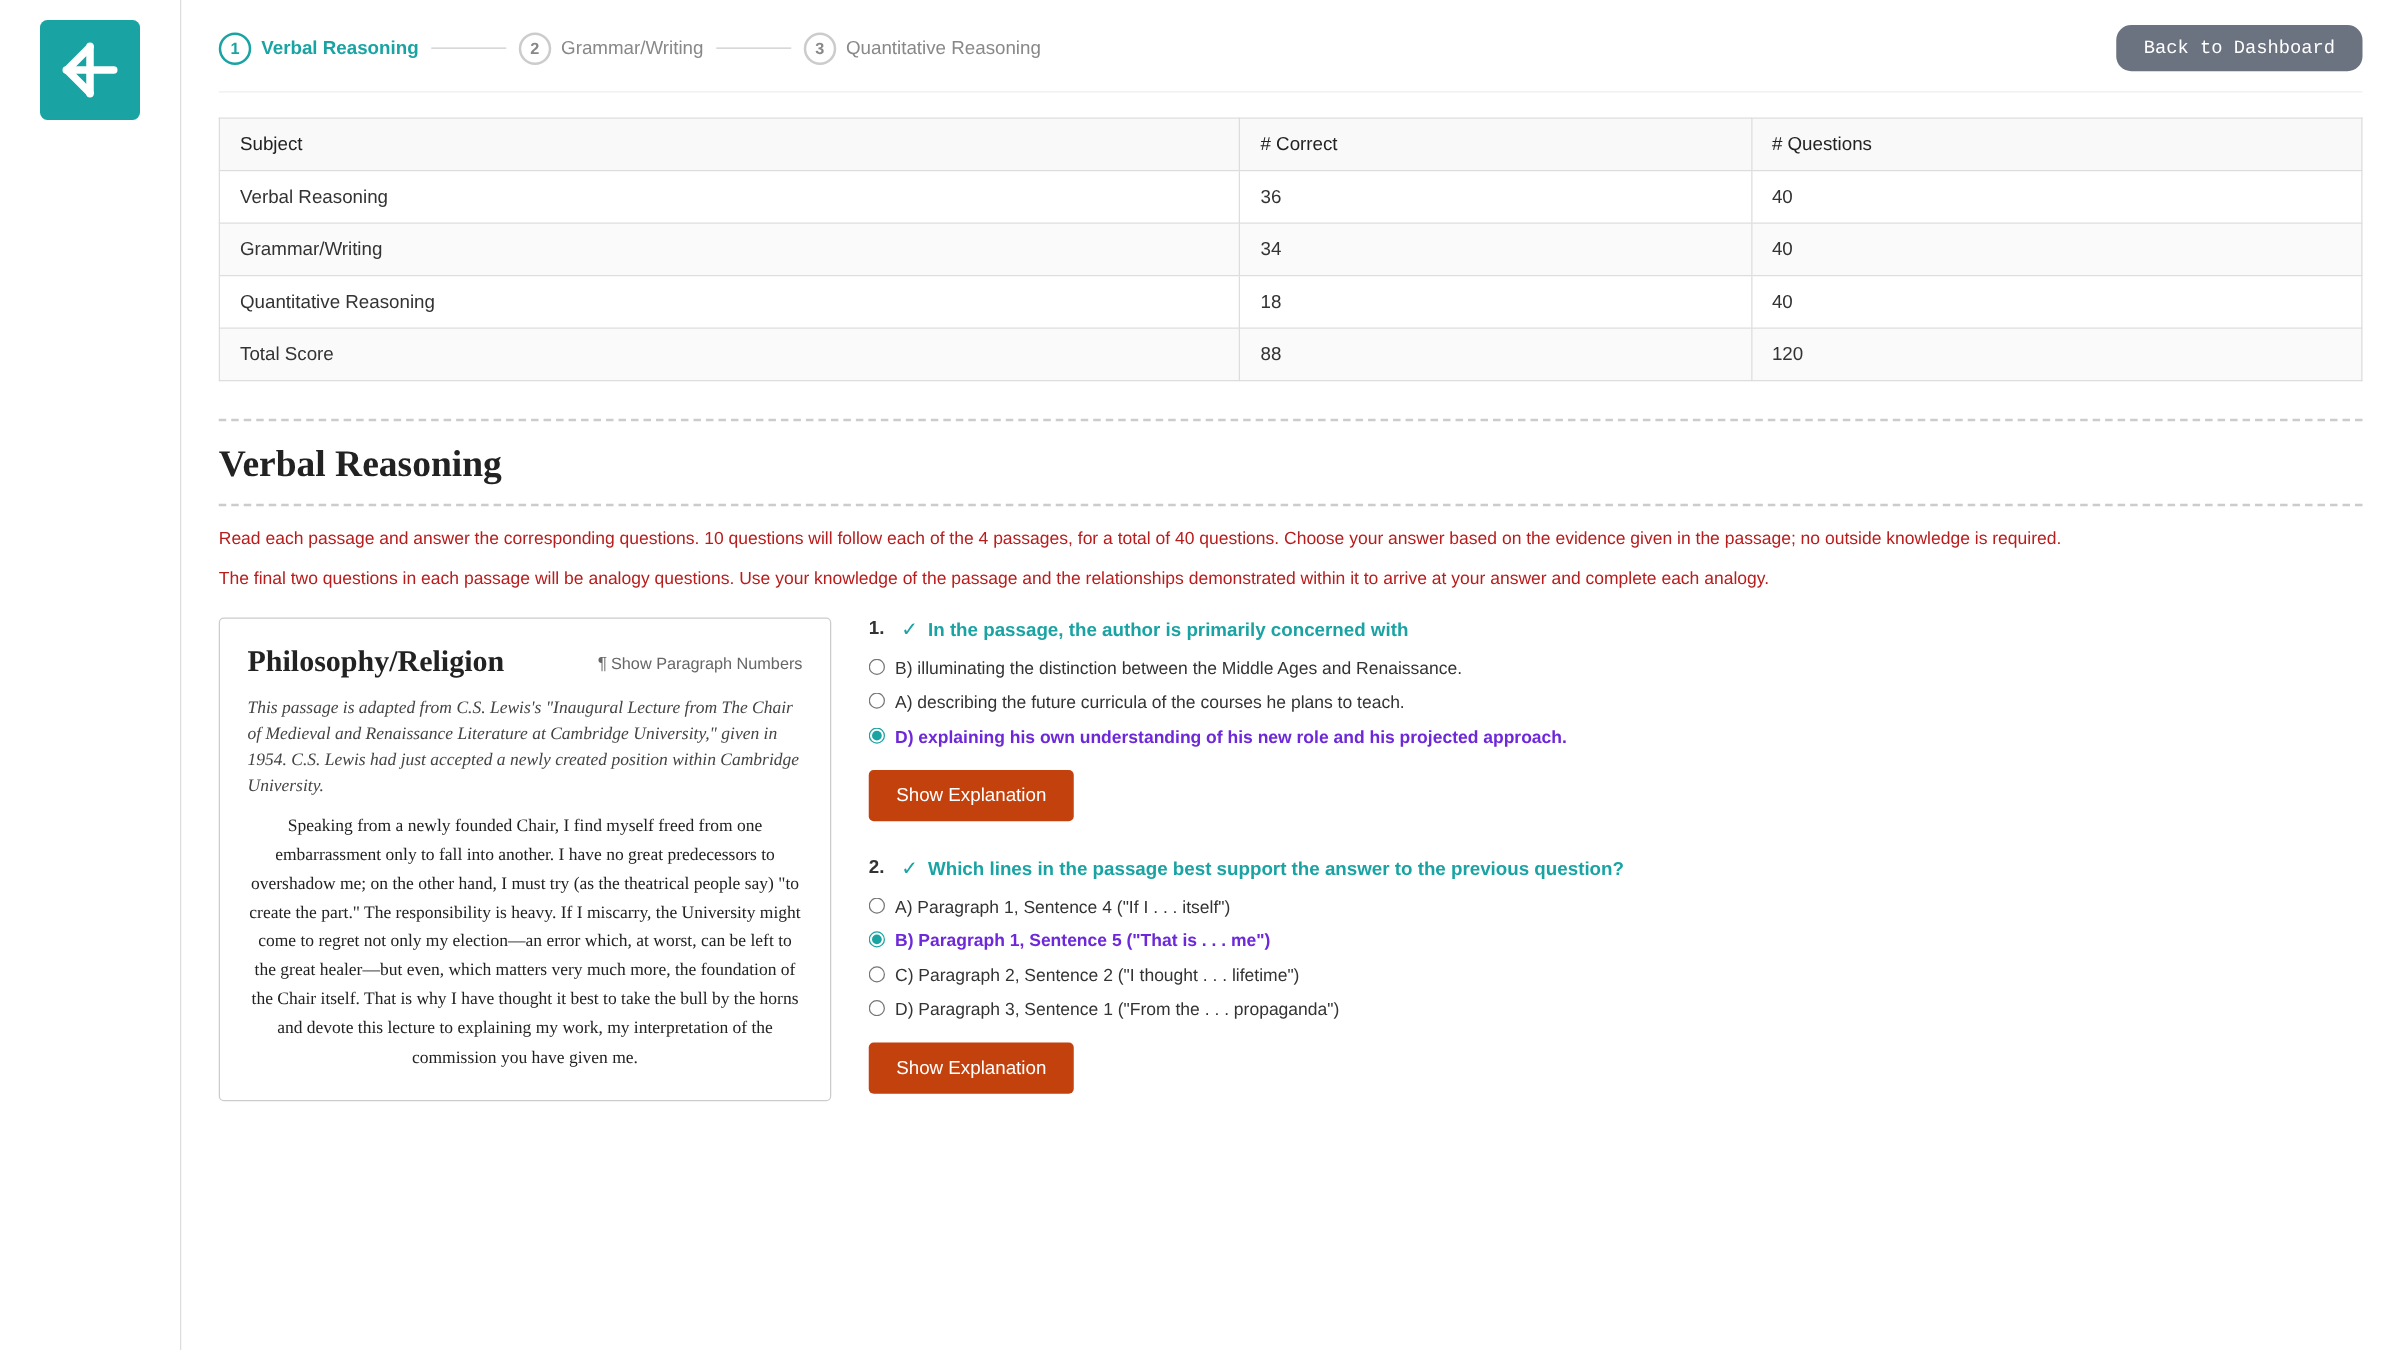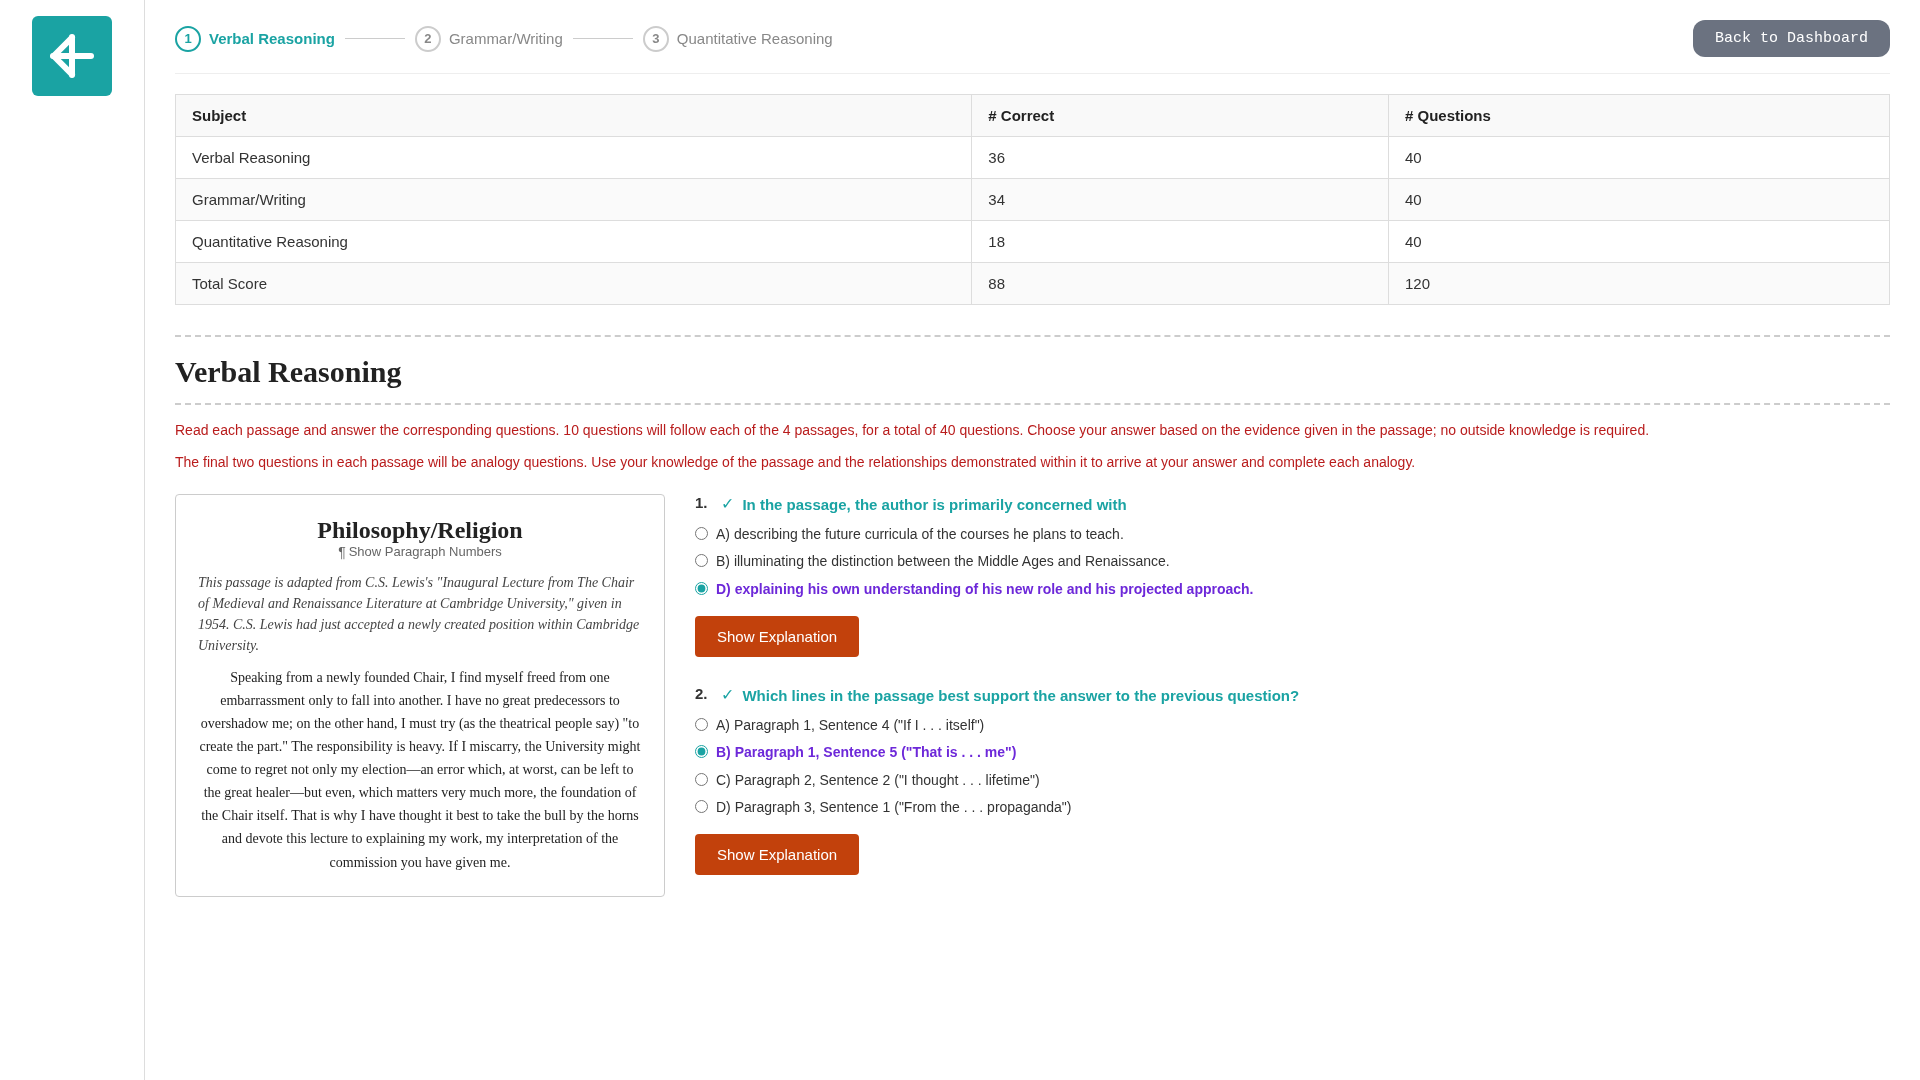--- a/index.html
+++ b/index.html
@@ -95,21 +95,21 @@
     }
     .score-table th, .score-table td {
       padding: 12px 16px;
       text-align: left;
       border: 1px solid #ddd;
       font-size: 15px;
       font-family: Arial, sans-serif;
     }
     .score-table th {
       background: #f9f9f9;
-      font-weight: bold;
+      font-weight: normal;
       color: #222;
     }
     .score-table td { background: #fff; color: #333; }
     .score-table tr:nth-child(even) td { background: #fafafa; }
 
     
     .section-divider {
       border: none;
       border-top: 2px dashed #ccc;
       margin: 30px 0 18px 0;
@@ -147,21 +147,20 @@
       border-radius: 4px;
       padding: 22px 22px 22px 22px;
       background: #fff;
       position: relative;
     }
     .passage-header {
       display: flex;
       align-items: center;
       justify-content: space-between;
       margin-bottom: 12px;
-      flex-direction: column;
     }
     .passage-title {
       font-size: 24px;
       font-weight: bold;
       color: #222;
     }
     .show-para-btn {
       font-size: 13px;
       color: #666;
       background: none;
@@ -346,25 +345,25 @@
     </div>
 
     <div class="questions-area" id="questions-area">
     <div class="question-block"><div class="question-header">
     <span class="question-num">1.</span>
     <span class="question-check-icon">✓</span>
     <span class="question-text">In the passage, the author is primarily concerned with</span>
   </div><ul class="options-list">
             <li class="option-item">
               <input type="radio" name="q1" style="">
+              <span class="option-label">B) illuminating the distinction between the Middle Ages and Renaissance.</span>
+            </li>
+            <li class="option-item">
+              <input type="radio" name="q1" style="">
               <span class="option-label">A) describing the future curricula of the courses he plans to teach.</span>
-            </li>
-            <li class="option-item">
-              <input type="radio" name="q1" style="">
-              <span class="option-label">B) illuminating the distinction between the Middle Ages and Renaissance.</span>
             </li>
             <li class="option-item">
               <input type="radio" name="q1" checked="" style="">
               <span class="option-label selected-correct">D) explaining his own understanding of his new role and his projected approach.</span>
             </li>
           </ul><button class="show-explanation-btn">Show Explanation</button></div>
         <div class="question-block"><div class="question-header">
     <span class="question-num">2.</span>
     <span class="question-check-icon">✓</span>
     <span class="question-text">Which lines in the passage best support the answer to the previous question?</span>

